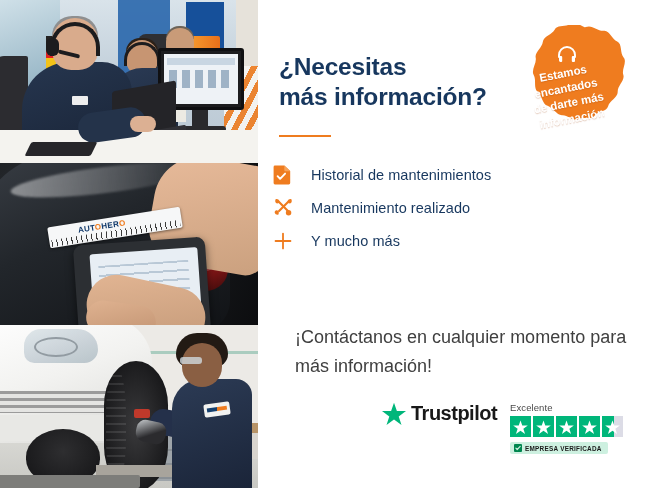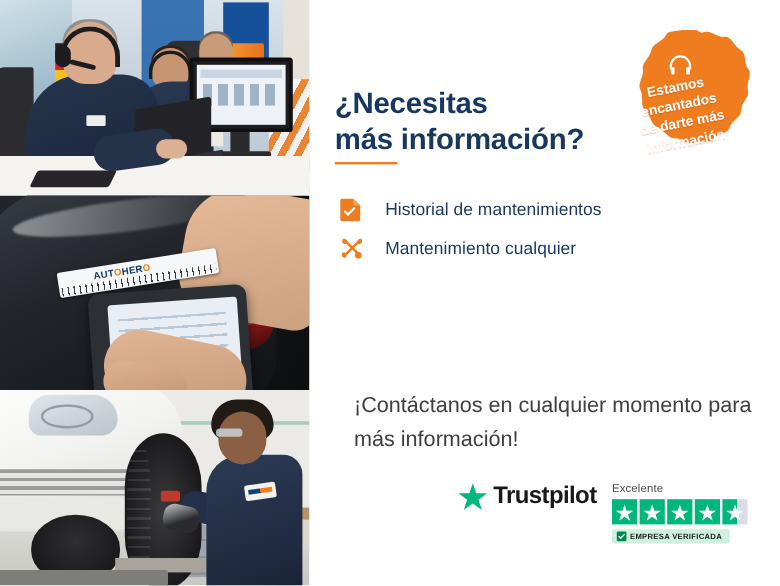--- a/index.html
+++ b/index.html
@@ -138,35 +138,35 @@
   .p3 .mech-arm{position:absolute;left:150px;top:86px;width:48px;height:26px;background:#24304a;border-radius:14px;transform:rotate(10deg);}
   .p3 .glove{position:absolute;left:136px;top:96px;width:30px;height:22px;
       background:linear-gradient(150deg,#cfd3d6,#2b2b2e 58%);border-radius:9px;transform:rotate(12deg);}
   .p3 .tool{position:absolute;left:134px;top:84px;width:16px;height:9px;background:#c0392b;border-radius:2px;}
   .p3 .bottle{position:absolute;left:228px;top:86px;width:12px;height:24px;background:#e3d53c;border-radius:2px;}
 
   
   .content{position:absolute;left:258px;top:0;width:392px;height:488px;background:#fff;}
 
   .headline{position:absolute;left:21px;top:52px;width:250px;
-      font-size:24.5px;font-weight:700;line-height:1.22;color:#17375e;letter-spacing:-.2px;margin-top:20px;}
+      font-size:24.5px;font-weight:700;line-height:1.22;color:#17375e;letter-spacing:-.2px;}
   .rule{position:absolute;left:21px;top:135px;width:52px;height:2px;background:#ef7c1f;}
 
   
   .badge-wrap{position:absolute;left:246px;top:25px;width:126px;height:126px;}
   .badge-wrap svg.burst{position:absolute;inset:0;}
   .badge-ico{position:absolute;left:51px;top:18px;width:24px;height:24px;}
   .badge-txt{position:absolute;left:0;top:0;width:126px;height:126px;
       display:flex;align-items:center;justify-content:center;}
   .badge-txt span{display:block;transform:rotate(-11deg);text-align:center;
       color:#fff;font-weight:700;font-size:11.5px;line-height:1.32;margin-top:16px;
       text-shadow:0 1px 1px rgba(150,60,0,.25);white-space:pre-line;}
 
   
-  .features{position:absolute;left:25px;top:158px;width:340px;}
+  .features{position:absolute;left:15px;top:158px;width:340px;}
   .frow{display:flex;align-items:center;height:33px;}
   .fico{width:38px;flex:0 0 38px;display:flex;align-items:center;}
   .flabel{font-size:14.5px;color:#17375e;font-weight:400;letter-spacing:.05px;}
 
   
   .para{position:absolute;left:37px;top:323px;width:360px;
       font-size:18px;line-height:1.62;color:#404040;}
   .para span{display:block;}
 
   
@@ -320,25 +320,33 @@
             <g stroke="#ef7c1f" stroke-width="2.4" stroke-linecap="round" fill="none">
               <path d="M5.5 4.4l11.6 11.6"></path>
               <path d="M18.6 4.4L6.9 16.1"></path>
             </g>
             <path d="M3.2 2.4c1.9-.4 3.6.6 4 2.2.3 1.2-.3 2.2-1.3 2.6-1 .4-2.2 0-2.9-.9-.6-.9-.7-2.5.2-3.9z" fill="#ef7c1f"></path>
             <path d="M20.8 2.4c-1.9-.4-3.6.6-4 2.2-.3 1.2.3 2.2 1.3 2.6 1 .4 2.2 0 2.9-.9.6-.9.7-2.5-.2-3.9z" fill="#ef7c1f"></path>
             <path d="M3.4 21.6c-1.9.4-3.6-.6-4-2.2-.3-1.2.3-2.2 1.3-2.6 1-.4 2.2 0 2.9.9.6.9.7 2.5-.2 3.9z" fill="#ef7c1f" transform="translate(2.6,-1.4)"></path>
             <circle cx="17.8" cy="17.9" r="3.1" fill="#ef7c1f"></circle>
           </svg>
         </div>
-        <div class="flabel">Mantenimiento cualquier</div>
-      </div>
-
-
-
+        <div class="flabel">Mantenimiento realizado</div>
+      </div>
+
+
+
+      <div class="frow">
+        <div class="fico">
+          <svg width="20" height="20" viewBox="0 0 22 22" stroke="#ef7c1f" stroke-width="2" stroke-linecap="round">
+            <path d="M11 2.8v16.4M2.8 11h16.4"></path>
+          </svg>
+        </div>
+        <div class="flabel">Y mucho más</div>
+      </div>
 
     </div>
 
     <div class="para">
       <span>¡Contáctanos en cualquier momento para más información!</span>
     </div>
 
     <div class="tp">
 
       <div class="tp-logo">

